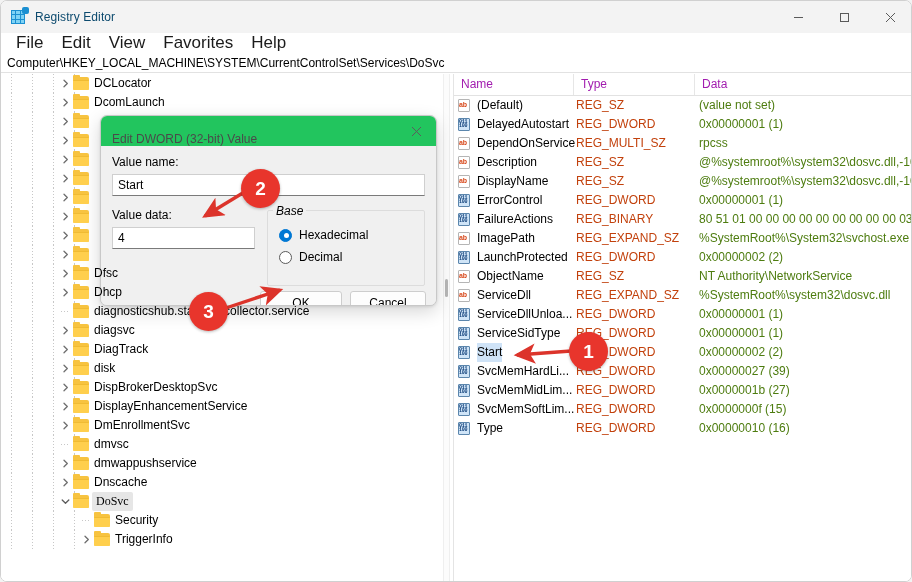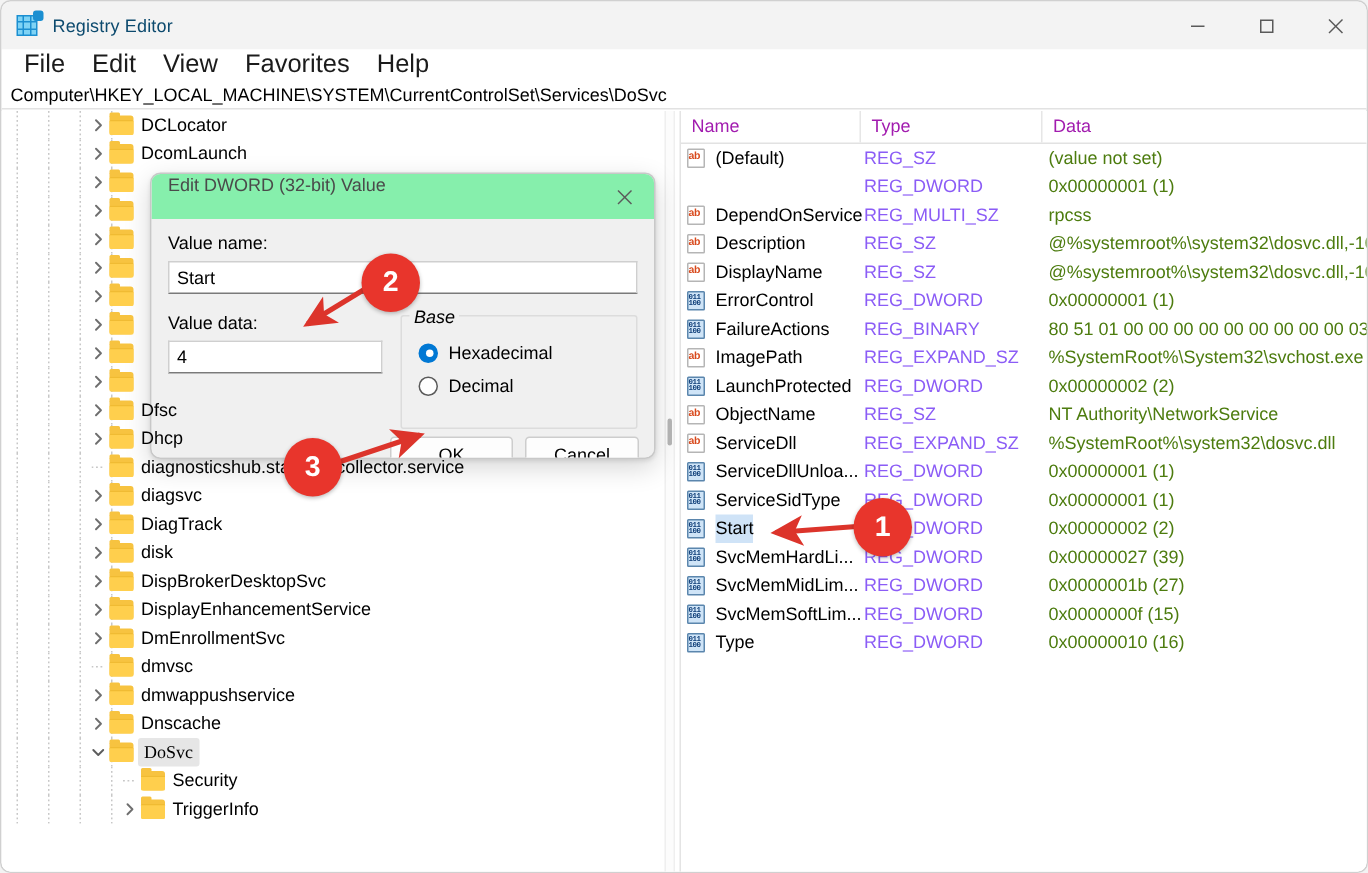--- a/index.html
+++ b/index.html
@@ -124,21 +124,21 @@
     border-bottom:1px solid #e2e2e2;box-sizing:border-box;
   }
   .lv-col{
     position:absolute;top:0;height:21px;line-height:21px;font-size:12px;color:#a21caf;
     padding-left:7px;box-sizing:border-box;border-right:1px solid #e6e6e6;
   }
   .lv-col.last{border-right:none;}
   .lv-body{position:absolute;left:0;top:22px;width:459px;}
   .lv-row{height:19px;position:relative;white-space:nowrap;}
   .lv-name{position:absolute;left:0;top:0;width:120px;height:19px;display:flex;align-items:center;}
-  .lv-type{position:absolute;left:122px;top:0;width:120px;height:19px;line-height:19px;font-size:12px;color:#8b5cf6;}
+  .lv-type{position:absolute;left:122px;top:0;width:120px;height:19px;line-height:19px;font-size:12px;color:#c2410c;}
   .lv-data{position:absolute;left:245px;top:0;height:19px;line-height:19px;font-size:12px;color:#4d7c0f;white-space:nowrap;}
   .vicon{width:14px;height:14px;margin-left:4px;margin-right:5px;flex:0 0 auto;position:relative;}
   .vicon .pg{
     position:absolute;left:0;top:0;width:12px;height:13px;background:#fff;
     border:1px solid #9a9a9a;box-sizing:border-box;border-radius:1px;
   }
   .vicon.str .pg{border-color:#b5b5b5;}
   .vicon .ab{
     position:absolute;left:1px;top:2px;font-size:7px;font-weight:bold;color:#d8491c;
     font-family:"Liberation Sans",sans-serif;line-height:7px;letter-spacing:-.2px;
@@ -152,22 +152,22 @@
   .lv-row.sel .lv-namelabel{background:#cfe3f7;}
 
   
   .dialog{
     position:absolute;left:99px;top:114px;width:337px;height:191px;
     background:#f0f0f0;border:1px solid #c8c8c8;border-radius:7px;box-sizing:border-box;
     box-shadow:0 6px 18px rgba(0,0,0,.16),0 1px 3px rgba(0,0,0,.10);
     overflow:hidden;
   }
   .dlg-title{
-    position:absolute;left:0;top:0;width:335px;height:30px;background:#86efac;
-    display:flex;align-items:flex-start;
+    position:absolute;left:0;top:0;width:335px;height:30px;background:#22c55e;
+    display:flex;align-items:flex-end;
   }
   .dlg-title .t{font-size:12px;color:#4a4a4a;padding-left:11px;}
   .dlg-close{
     position:absolute;right:0;top:0;width:40px;height:30px;
     display:flex;align-items:center;justify-content:center;color:#5b5b5b;
   }
   .dlg-body{position:absolute;left:0;top:30px;width:335px;height:159px;background:#f0f0f0;}
   .lbl{position:absolute;font-size:12px;color:#000;}
   .txtbox{
     position:absolute;background:#fff;border:1px solid #cfcfcf;border-bottom:1px solid #7a7a7a;
@@ -773,20 +773,27 @@
               <div class="vicon str">
                 <div class="pg"></div>
                 <div class="ab">ab</div>
               </div>
               <span class="lv-namelabel">(Default)</span>
             </div>
             <div class="lv-type">REG_SZ</div>
             <div class="lv-data">(value not set)</div>
           </div>
           <div class="lv-row">
+            <div class="lv-name">
+              <div class="vicon dw">
+                <div class="pg"></div>
+                <div class="bits">011<br>100</div>
+              </div>
+              <span class="lv-namelabel">DelayedAutostart</span>
+            </div>
             <div class="lv-type">REG_DWORD</div>
             <div class="lv-data">0x00000001 (1)</div>
           </div>
           <div class="lv-row">
             <div class="lv-name">
               <div class="vicon str">
                 <div class="pg"></div>
                 <div class="ab">ab</div>
               </div>
               <span class="lv-namelabel">DependOnService</span>

